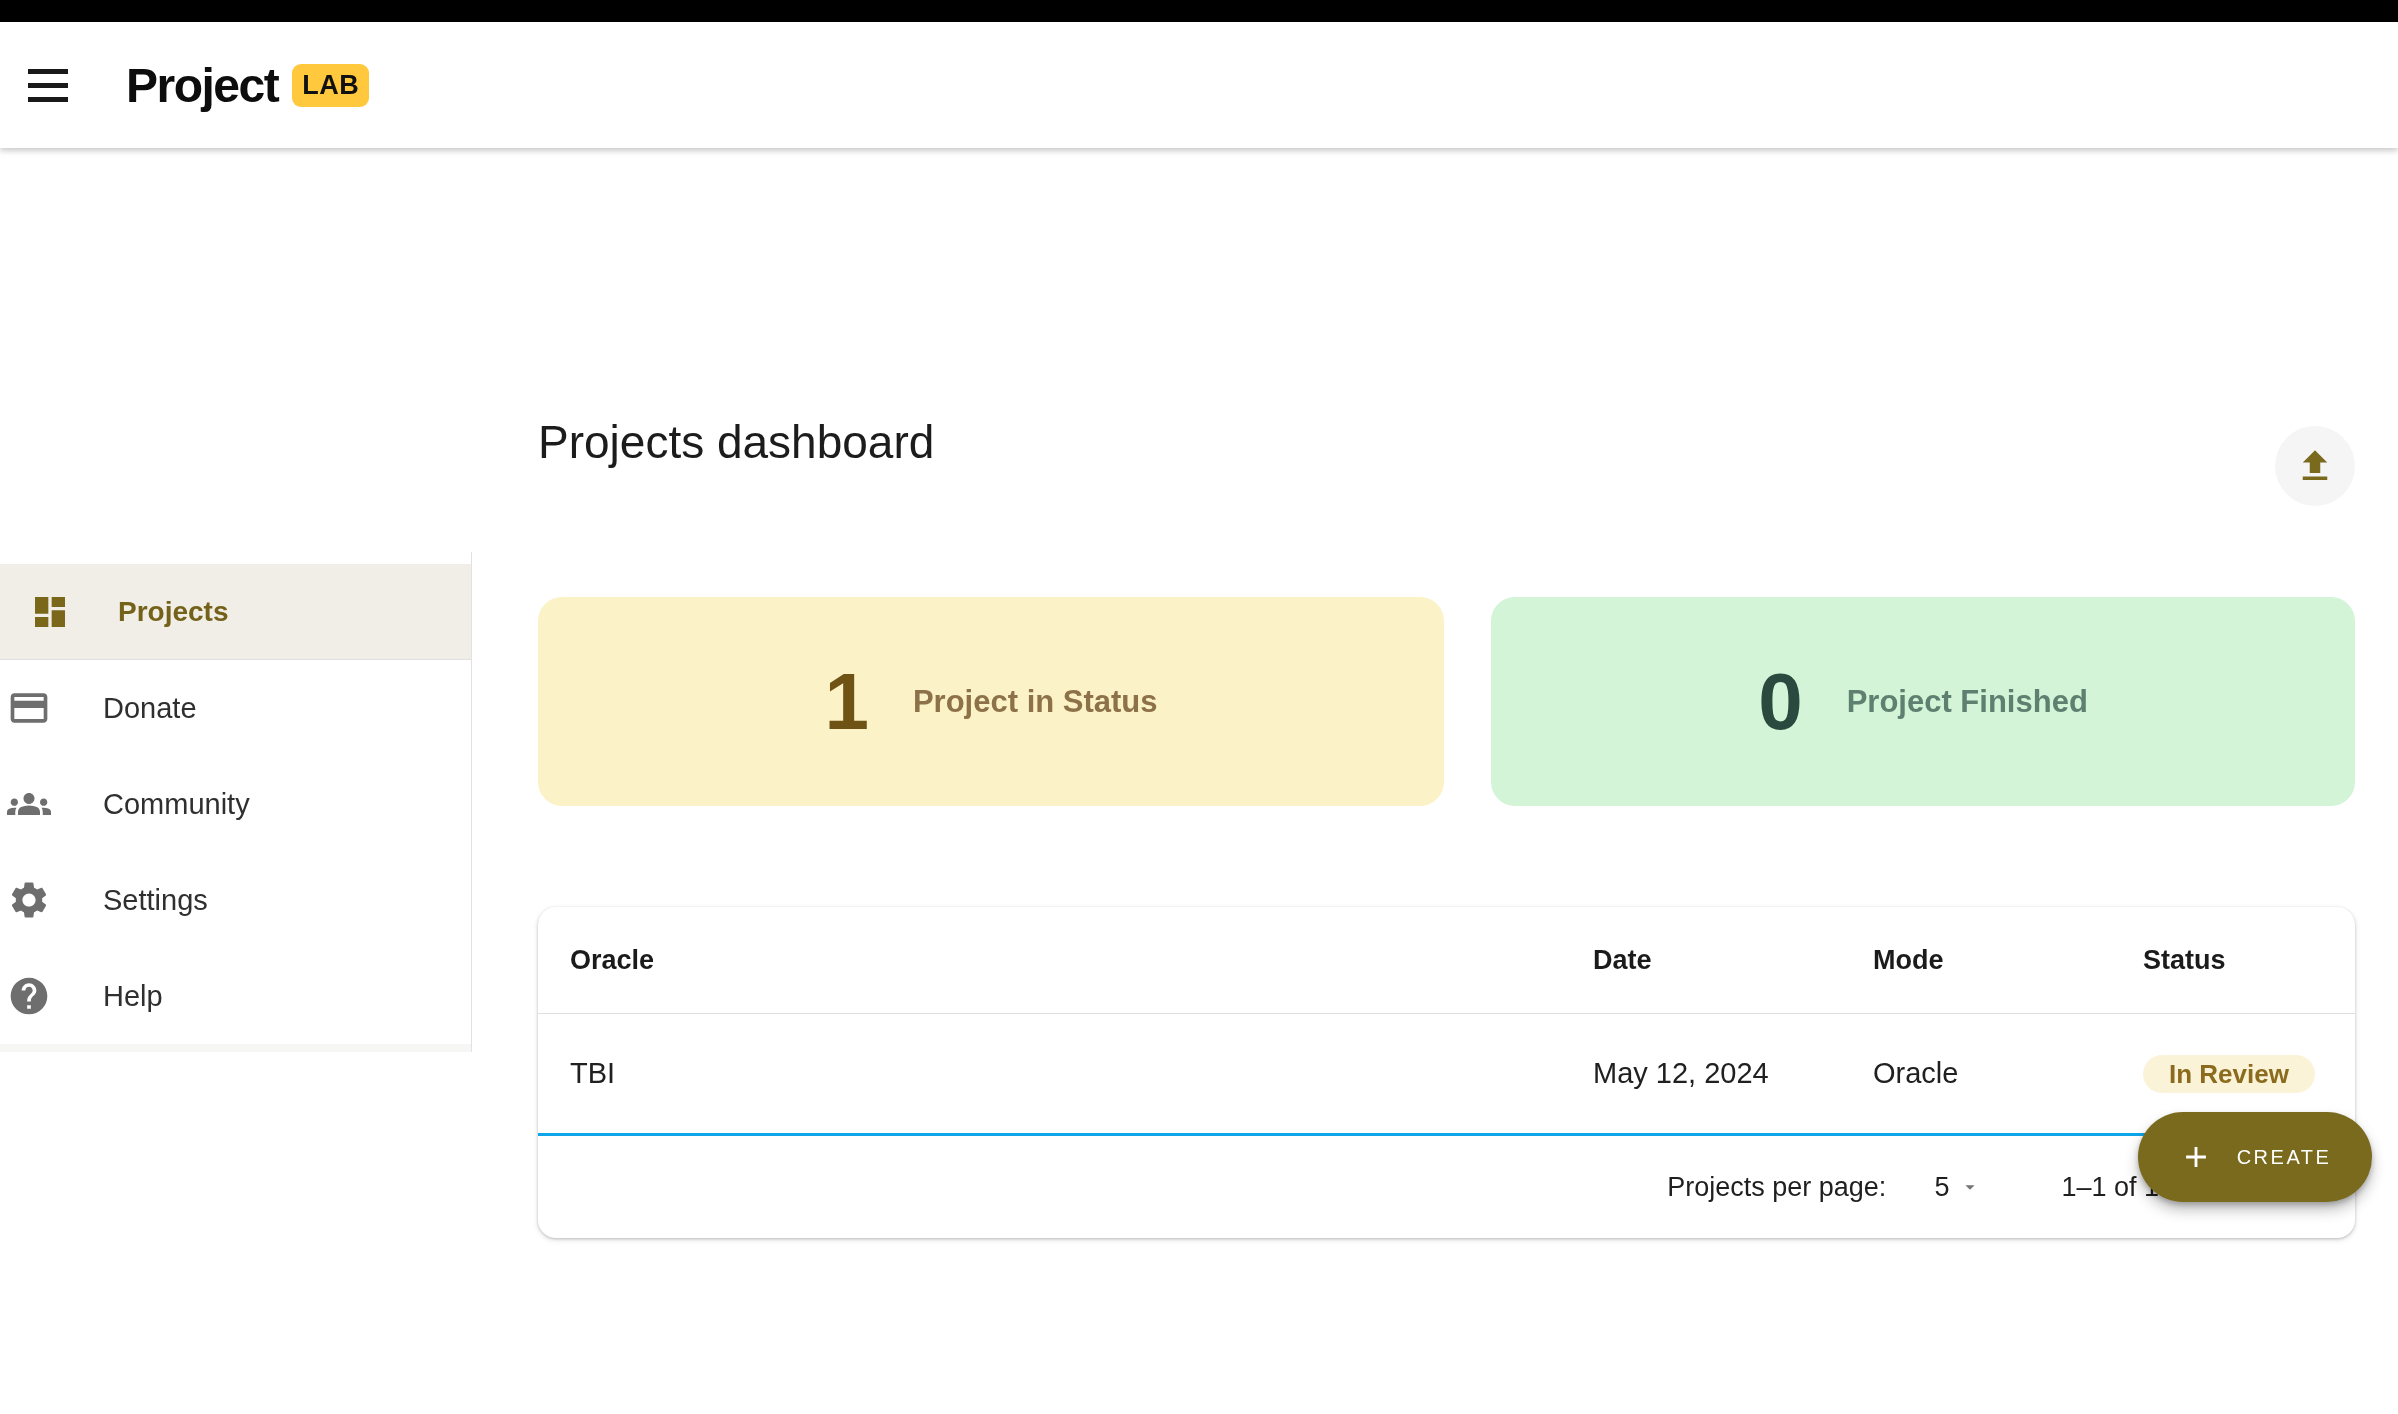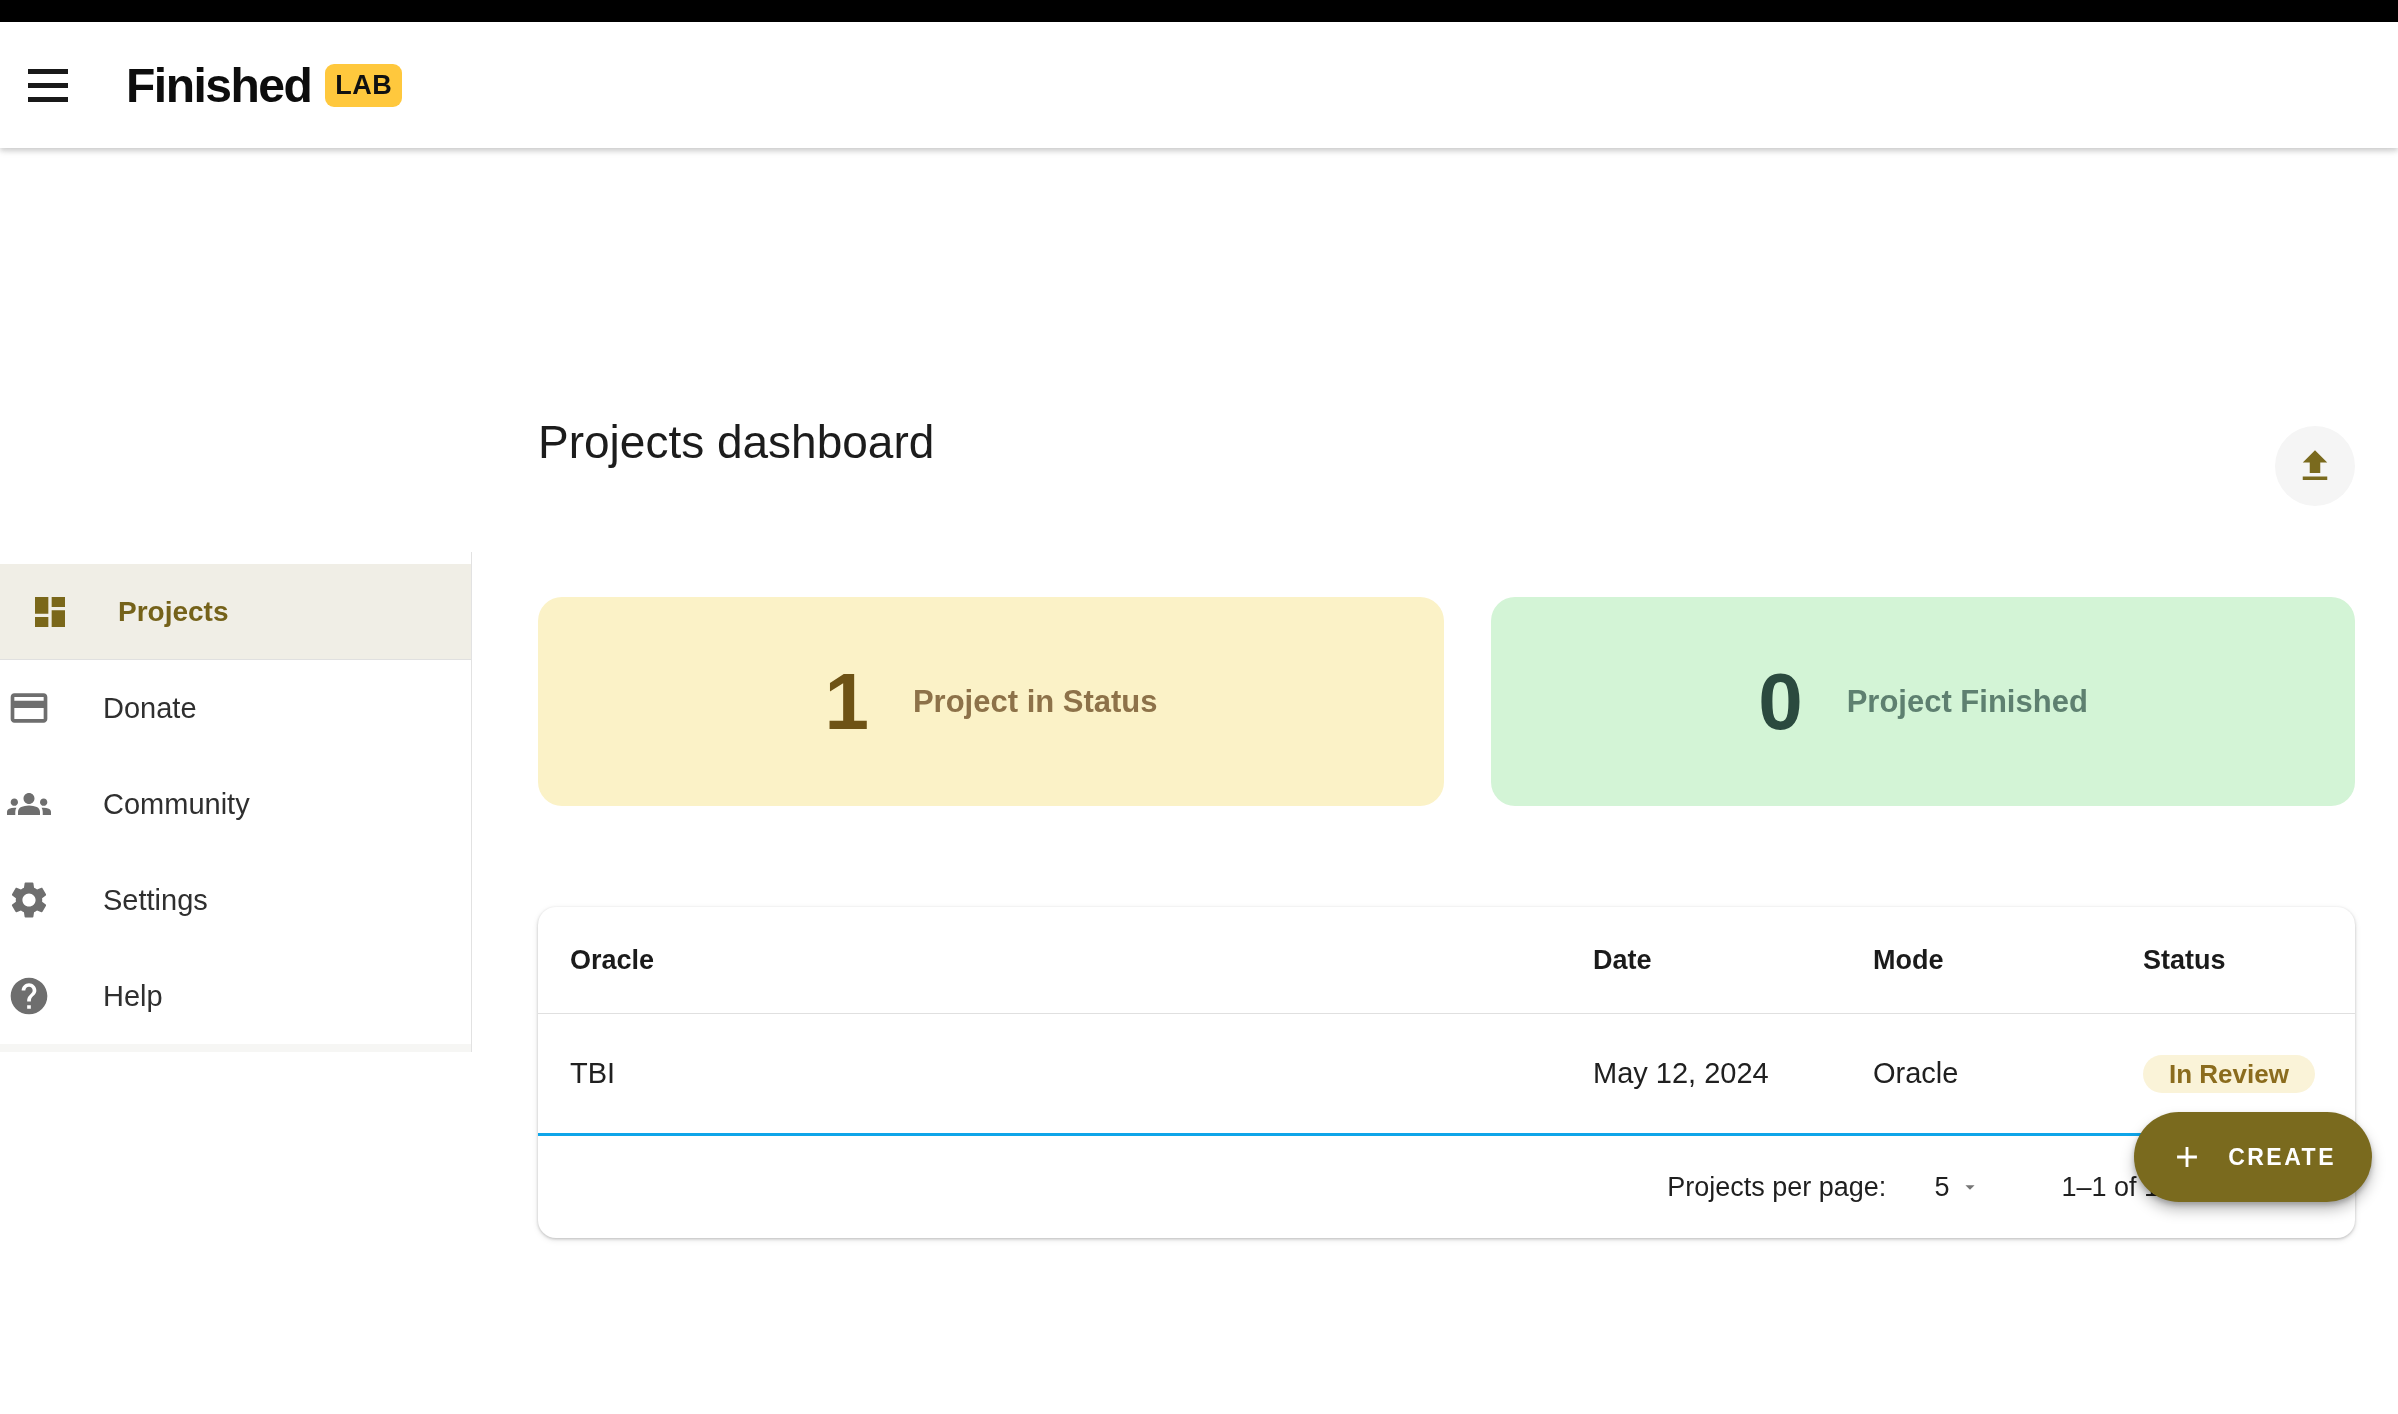--- a/index.html
+++ b/index.html
@@ -86,37 +86,37 @@
   .page-btn svg { width:34px; height:34px; fill:currentColor; }
   .page-btn.prev { margin-left:52px; }
   .page-btn.next { margin-left:32px; }
 
   
   .fab { position:absolute; right:26px; bottom:36px; height:90px; min-width:234px;
          border-radius:45px; border:none; background:#7a6a1e; color:#fff; cursor:pointer;
          display:flex; align-items:center; justify-content:center; padding:0 36px;
          box-shadow:0 8px 14px rgba(0,0,0,0.25), 0 3px 5px rgba(0,0,0,0.2); }
   .fab svg { width:34px; height:34px; fill:#fff; margin-right:24px; }
-  .fab .fab-label { font-size:23px; font-weight:700; letter-spacing:2.5px; }
+  .fab .fab-label { font-size:20px; font-weight:400; letter-spacing:2.5px; }
 </style>
 </head>
 <body>
 
 <div id="app">
 
   <div class="topbar"></div>
 
   <header class="appbar">
     <button class="hamburger" aria-label="menu">
       <span></span>
       <span></span>
       <span></span>
     </button>
     <div class="logo">
-      <span class="brand">Finished</span>
+      <span class="brand">Project</span>
       <span class="lab">LAB</span>
     </div>
   </header>
 
   <div class="shell">
 
     <aside class="sidebar">
       <nav>
         <div class="side-item active">
           <span class="ico">

